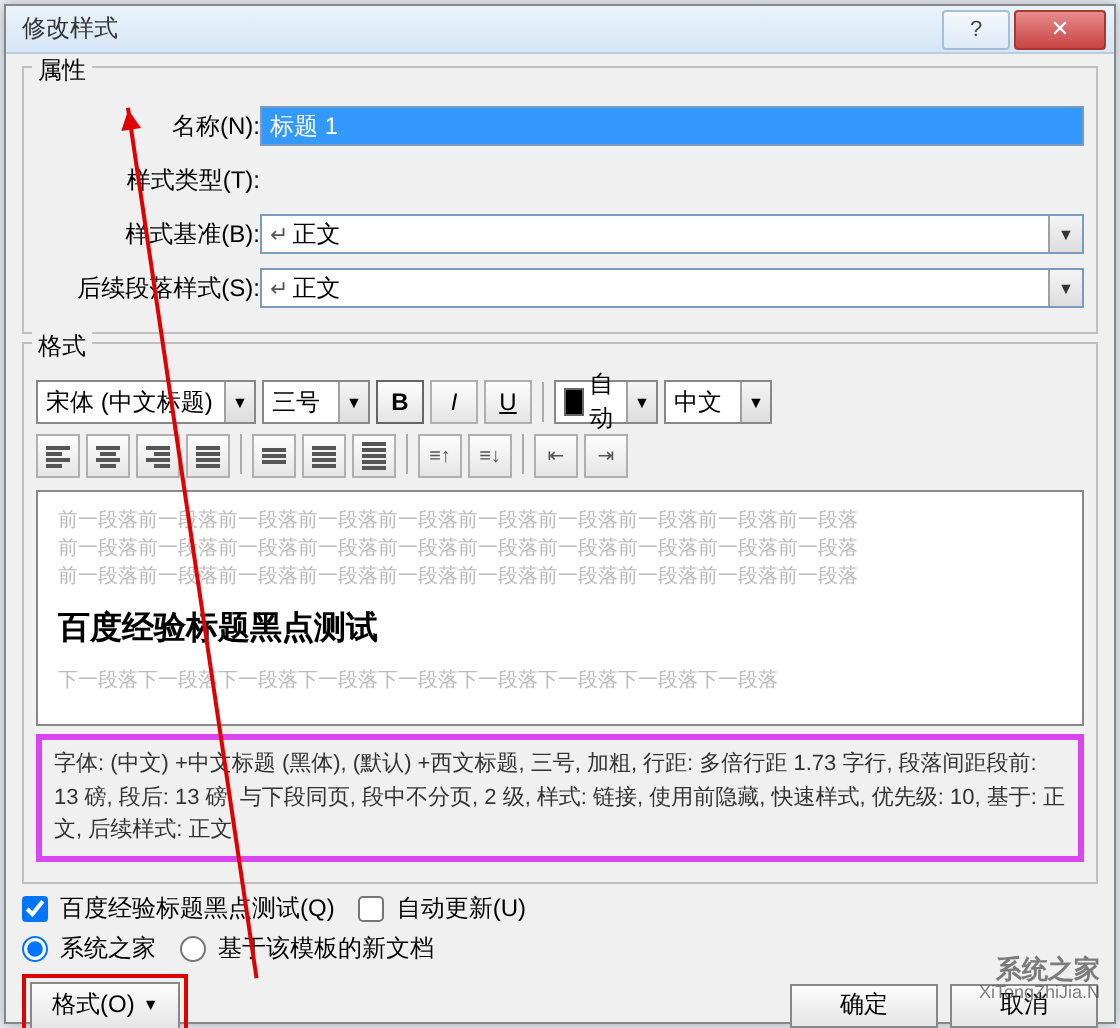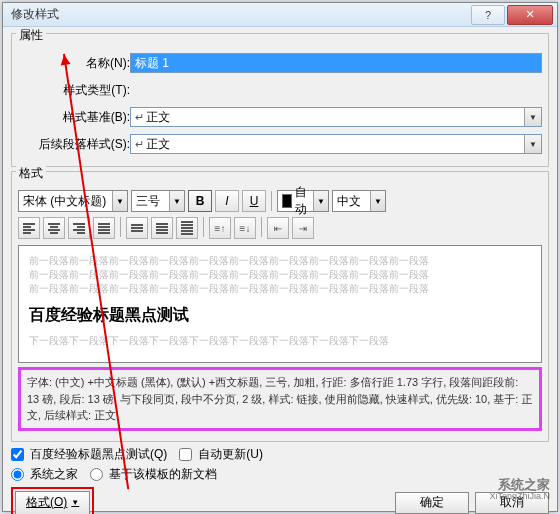--- a/index.html
+++ b/index.html
@@ -244,21 +244,20 @@
     }
     .format-btn {
       height: 24px;
       padding: 0 10px;
       border: 1px solid #888;
       background: linear-gradient(to bottom, #fdfdfd, #e5e5e5);
       font-size: 12px;
       display: inline-flex;
       align-items: center;
       gap: 4px;
-      text-decoration: underline;
     }
     .format-btn-wrap {
       border: 2px solid #e00000;
       padding: 2px;
       display: inline-block;
     }
     .right-btns {
       display: flex;
       gap: 6px;
       align-items: center;

